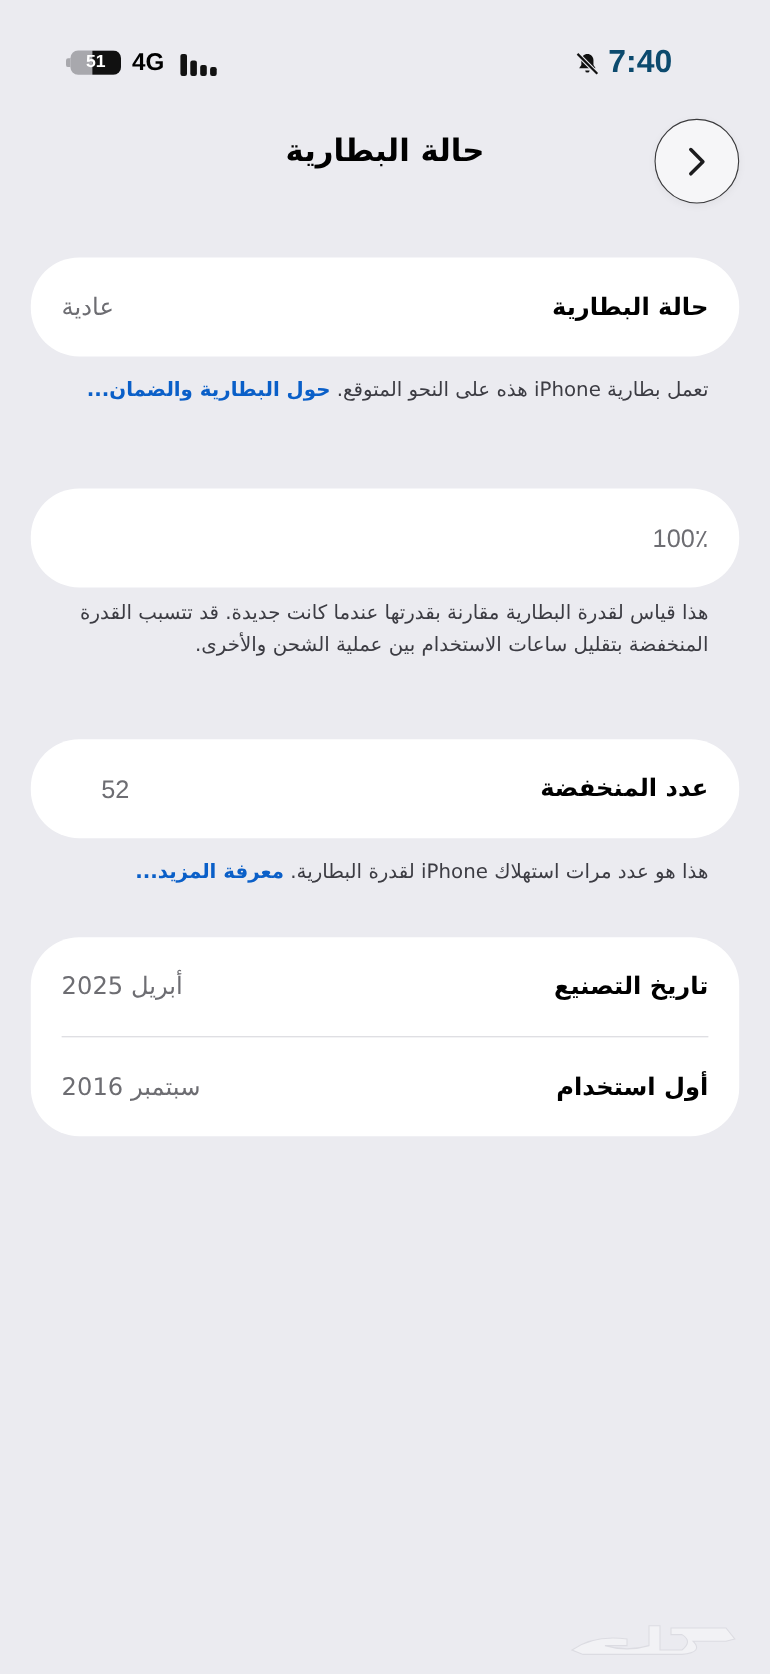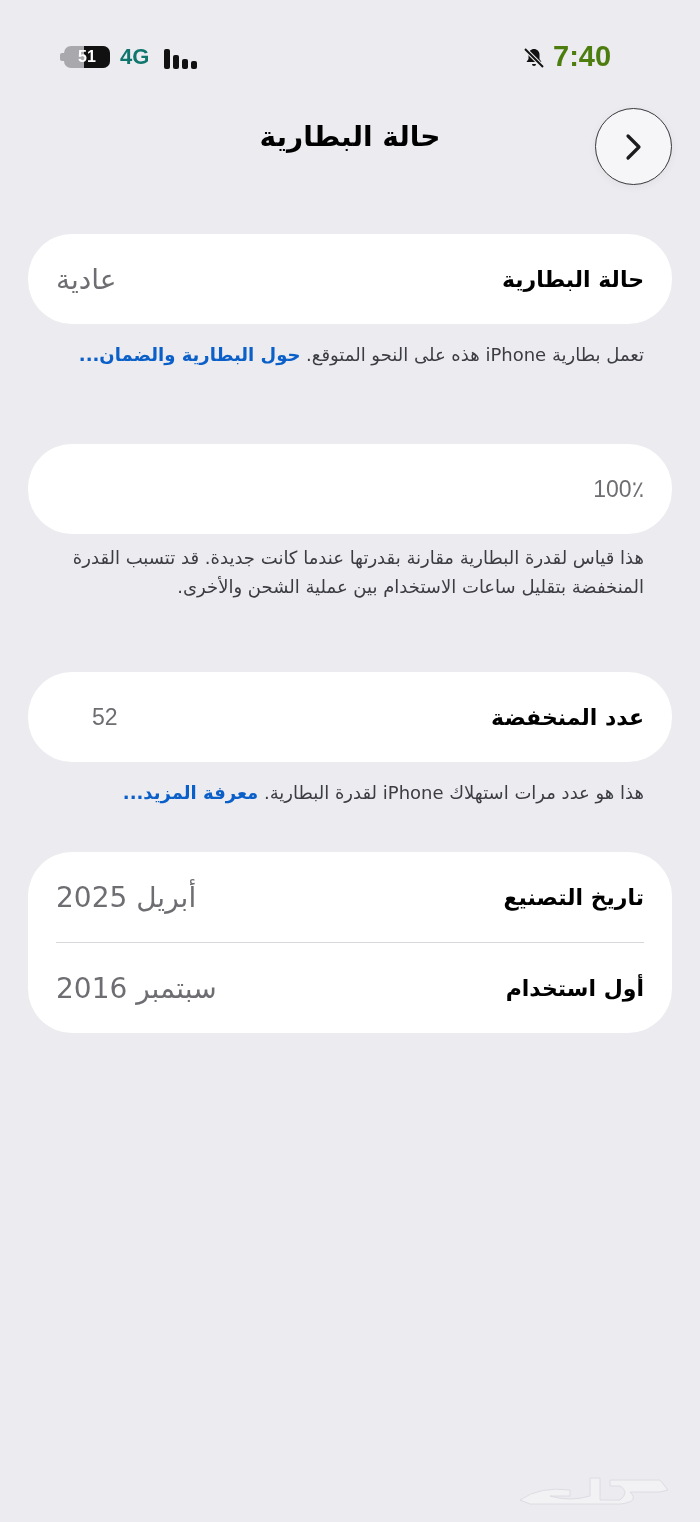--- a/index.html
+++ b/index.html
@@ -29,28 +29,28 @@
       position: absolute; left: 0; top: 0; width: 46px; height: 22px;
       line-height: 22px; text-align: center; font-weight: bold; font-size: 16px;
       color: #fff; font-family: "Liberation Sans", sans-serif;
     }
     .battery-nub {
       position: absolute; left: 60px; top: 15px; width: 4px; height: 8px;
       background: #a8a8ad; border-radius: 2px 0 0 2px;
     }
     .net-label {
       position: absolute; left: 120px; top: 6px; font-size: 22px; font-weight: bold;
-      font-family: "Liberation Sans", sans-serif; color: #0f766e; text-align: center;
+      font-family: "Liberation Sans", sans-serif; color: #000000; text-align: center;
     }
     .signal { position: absolute; left: 164px; top: 9px; width: 36px; height: 22px; }
     .signal span { position: absolute; bottom: 0; width: 6px; background: #111; border-radius: 2px; }
     .mute-icon { position: absolute; left: 522px; top: 8px; width: 24px; height: 24px; }
     .clock {
       position: absolute; left: 553px; top: 2px; font-size: 29px; font-weight: bold;
-      font-family: "Liberation Sans", sans-serif; color: #4d7c0f;
+      font-family: "Liberation Sans", sans-serif; color: #0c4a6e;
     }
 
     
     .nav-title {
       position: absolute; top: 120px; left: 0; width: 700px; text-align: center;
       font-size: 28px; font-weight: bold; direction: rtl; color: #000;
     }
     .back-button {
       position: absolute; left: 595px; top: 108px; width: 77px; height: 77px;
       border-radius: 50%; background: #f6f6f8; border: 1.5px solid #3a3a3c;
@@ -61,21 +61,21 @@
     
     .card {
       position: absolute; left: 28px; width: 644px; background: #fff;
       border-radius: 44px; direction: rtl;
     }
     .row {
       position: relative; height: 90px; display: flex; align-items: center;
       justify-content: space-between; padding: 0 28px;
     }
     .row-label { font-size: 22px; font-weight: bold; color: #000; }
-    .row-value { font-size: 28px; color: #6d6d72; direction: rtl; }
+    .row-value { font-size: 22px; color: #6d6d72; direction: rtl; }
     .row-value.ltr { direction: ltr; font-family: "Liberation Sans", sans-serif; font-size: 23px; margin-left: 36px; }
     .sep { height: 1px; background: #d8d8dc; margin: 0 28px; }
 
     .footnote {
       position: absolute; left: 56px; width: 588px; direction: rtl; text-align: right;
       font-size: 18px; line-height: 29px; color: #3c3c43;
     }
     .link { color: #0a5fc8; font-weight: bold; cursor: pointer; }
 
     .watermark {

